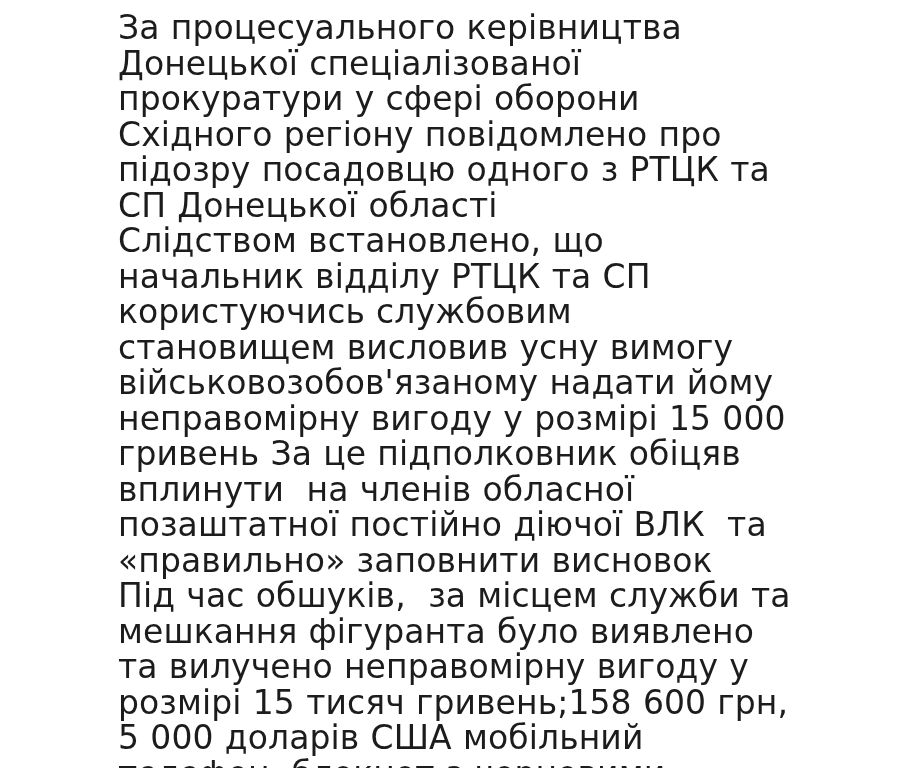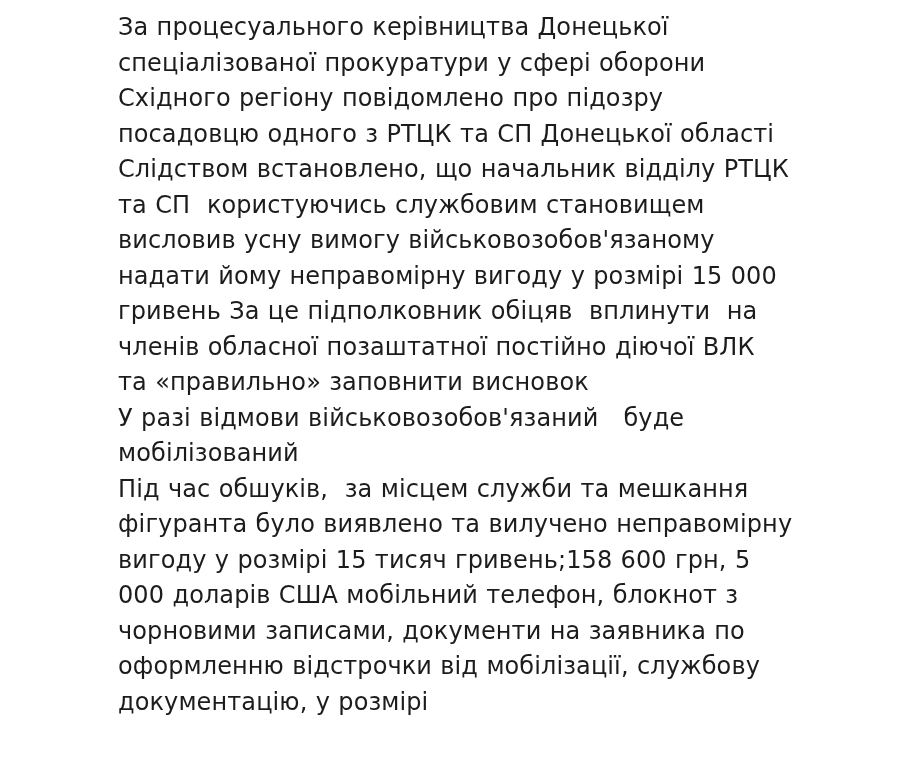--- a/index.html
+++ b/index.html
@@ -16,30 +16,29 @@
   }
   .doc {
     box-sizing: border-box;
     width: 903px;
     height: 768px;
     padding: 10px 110px 0 118px;
     background: #ffffff;
   }
   .para {
     margin: 0;
-    font-size: 24px;
+    font-size: 33px;
     line-height: 35.5px;
     letter-spacing: 0.1px;
     word-spacing: 0.6px;
     text-align: left;
     color: #1c1c1c;
     white-space: pre-wrap;
   }
 </style>
 </head>
 <body>
 
 <div class="doc">
   <p class="para">За процесуального керівництва Донецької спеціалізованої прокуратури у сфері оборони Східного регіону повідомлено про підозру посадовцю одного з РТЦК та СП Донецької області</p>
   <p class="para">Слідством встановлено, що начальник відділу РТЦК та СП  користуючись службовим становищем висловив усну вимогу військовозобов'язаному надати йому неправомірну вигоду у розмірі 15 000 гривень За це підполковник обіцяв  вплинути  на членів обласної позаштатної постійно діючої ВЛК  та «правильно» заповнити висновок</p>
-  <p class="para">У разі відмови військовозобов'язаний   буде мобілізований</p>
   <p class="para">Під час обшуків,  за місцем служби та мешкання фігуранта було виявлено та вилучено неправомірну вигоду у розмірі 15 тисяч гривень;158 600 грн, 5 000 доларів США мобільний телефон, блокнот з чорновими записами, документи на заявника по оформленню відстрочки від мобілізації, службову документацію, у розмірі</p>
 </div>
 
 </body></html>

